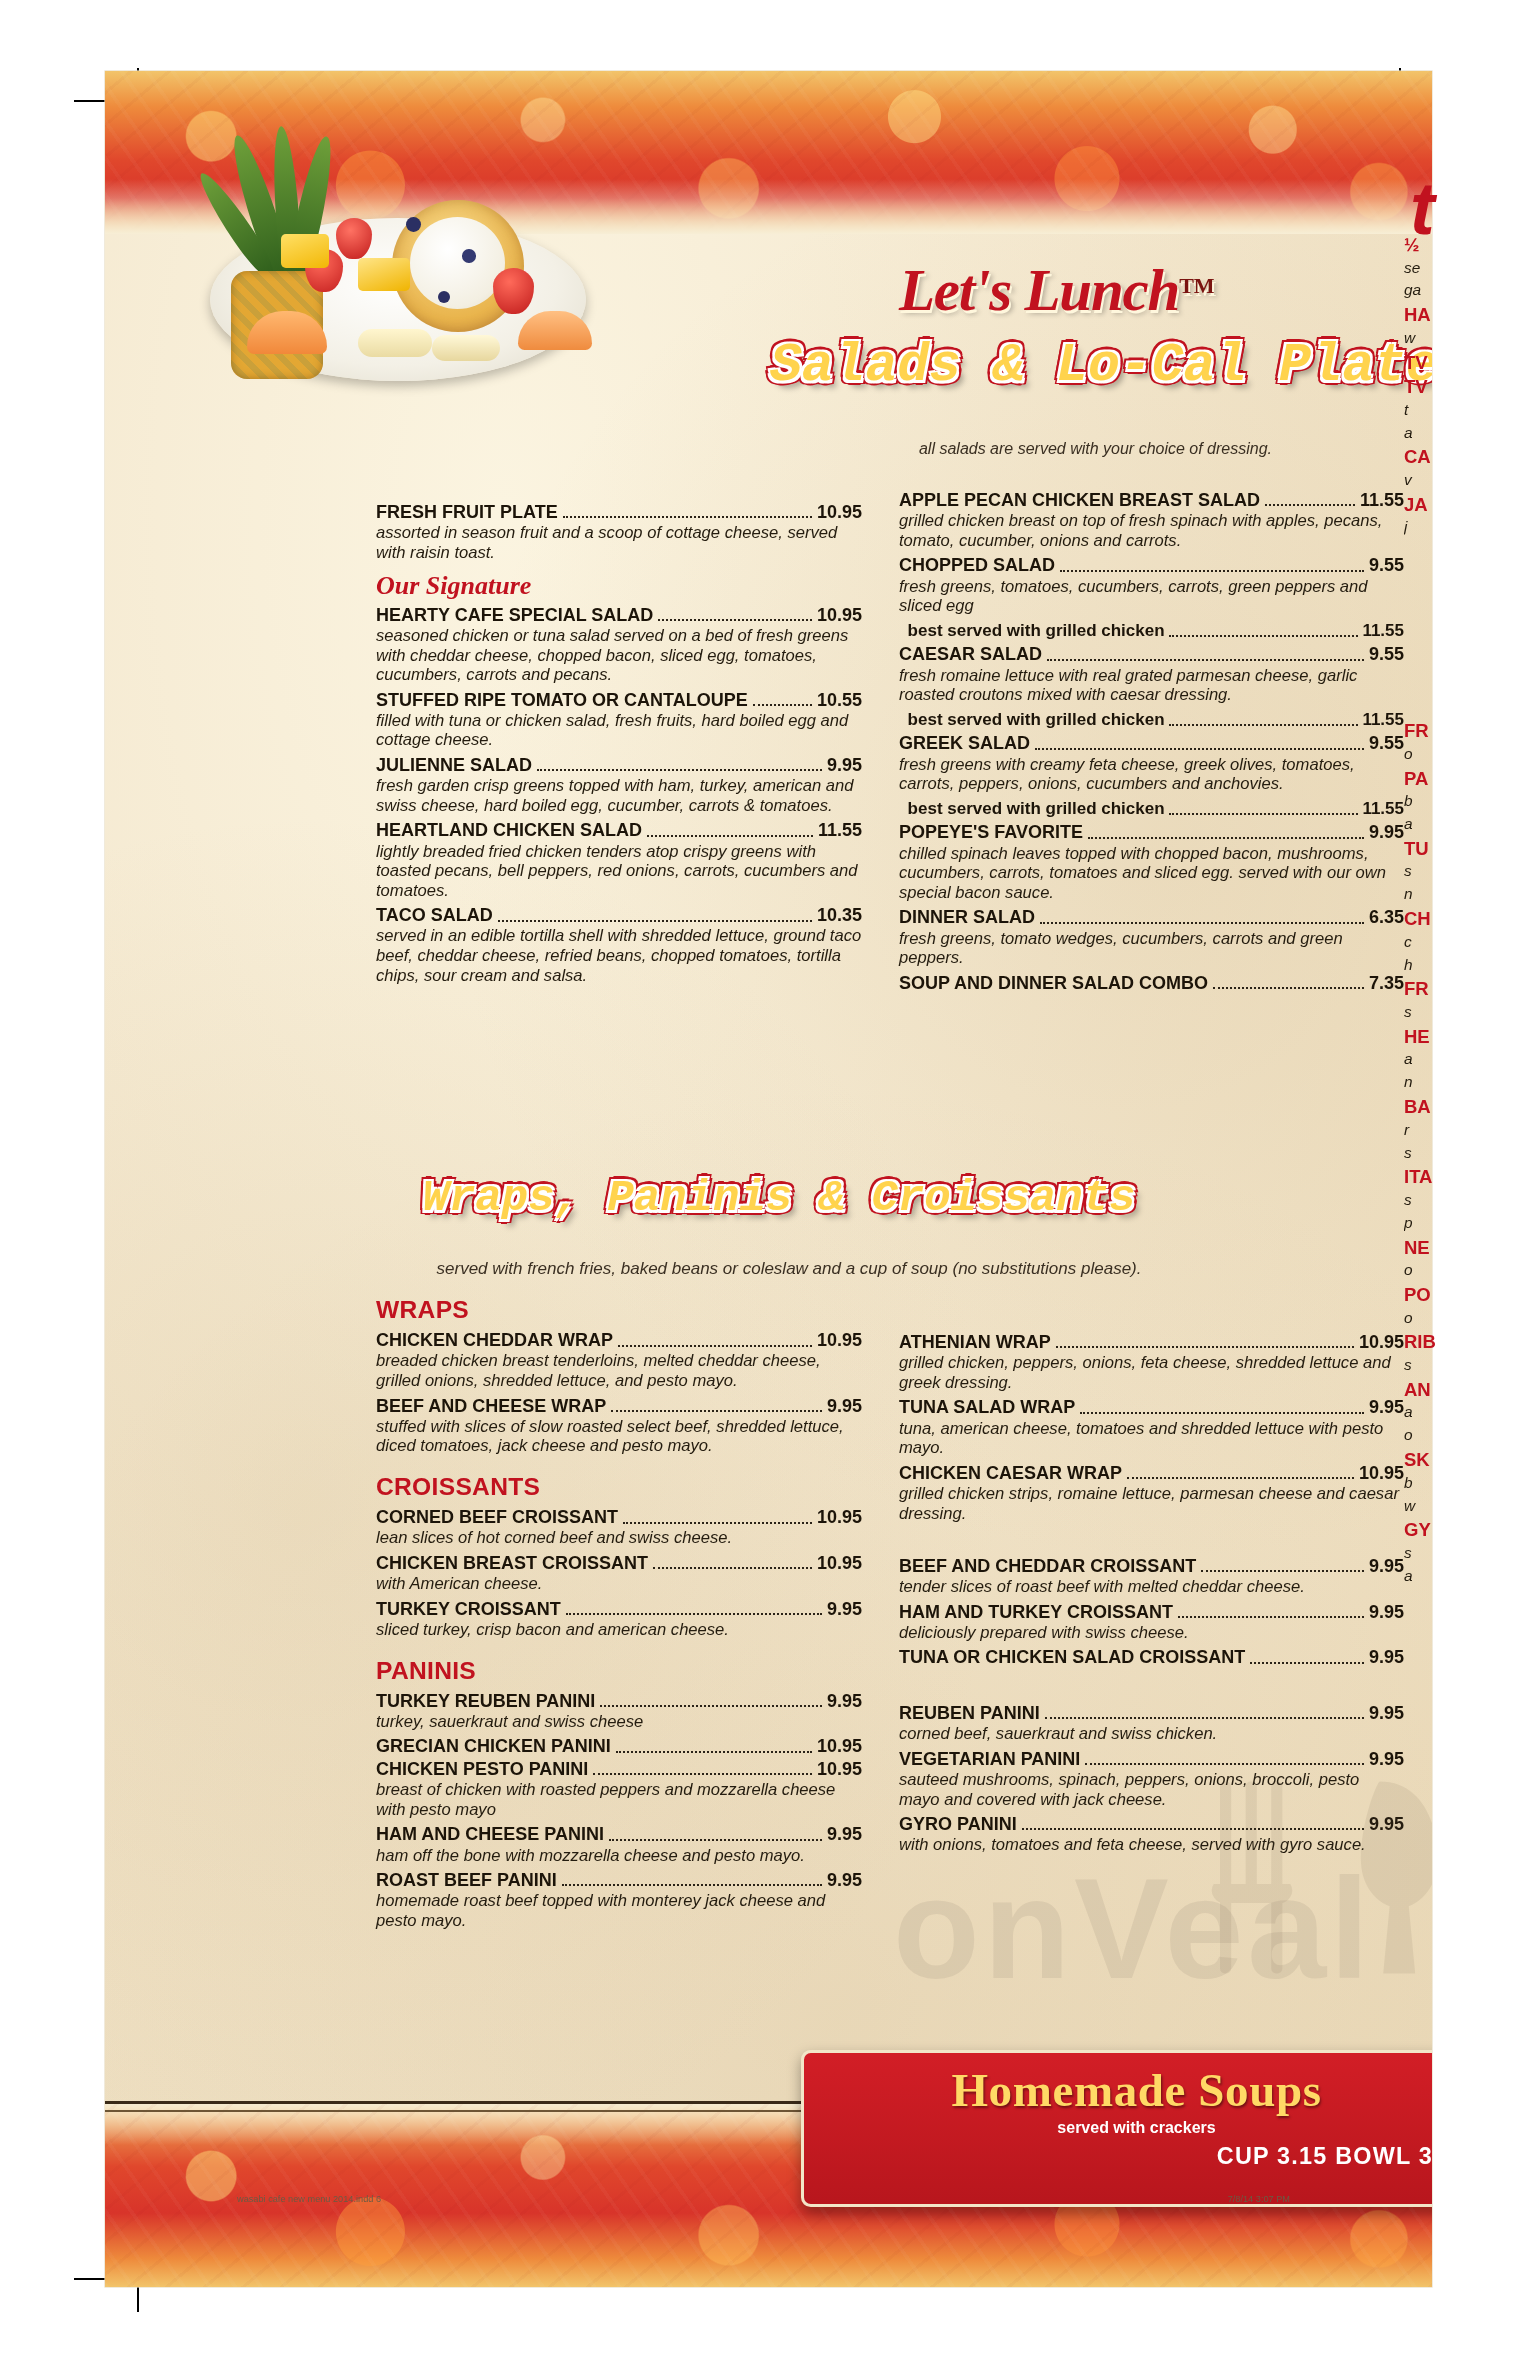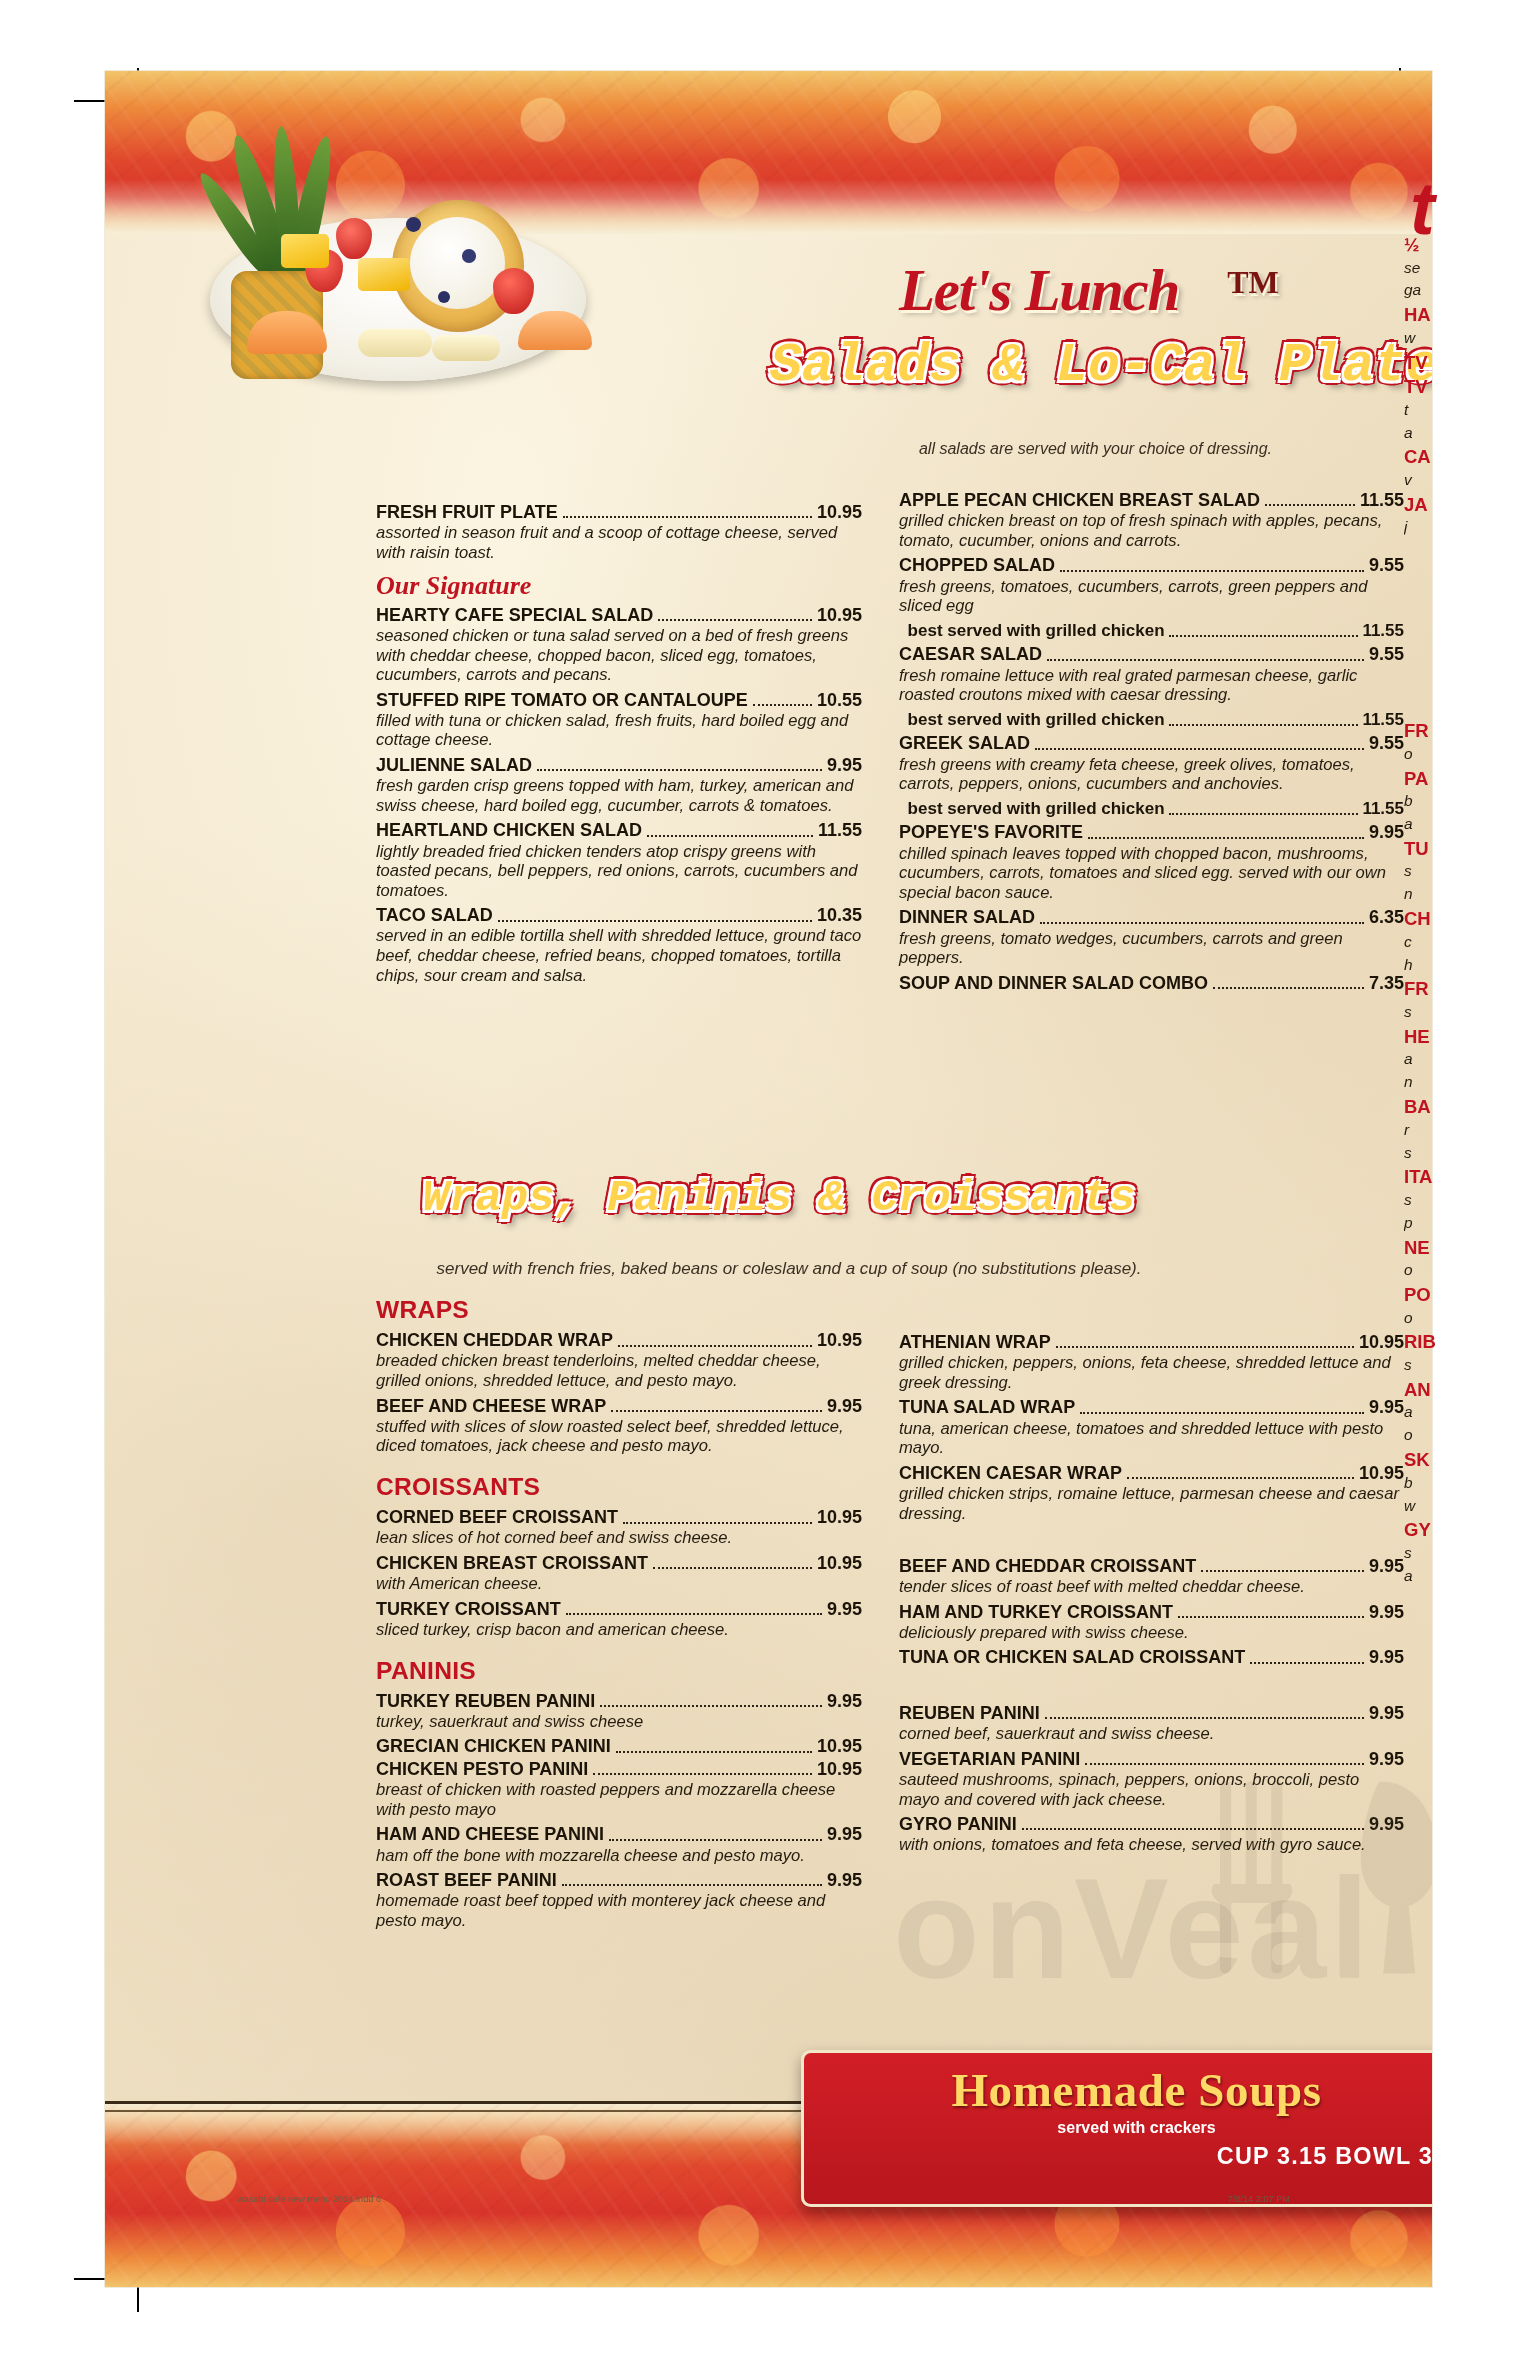--- a/index.html
+++ b/index.html
@@ -96,21 +96,21 @@
     box-shadow:inset 0 0 8.6px rgba(110,70,10,.5);}
 
   
   #logo-lets-lunch{
     position:absolute;left:794px;top:185px;width:492px;height:74px;
     font-family:"Liberation Serif",serif;font-style:italic;font-weight:bold;
     font-size:59px;color:#c1121f;letter-spacing:-1.2px;
     text-shadow:1.8px 2.5px 0 #fff7dd, 3.7px 4.3px 4.9px rgba(0,0,0,.25);
     white-space:nowrap;
   }
-  #logo-tm{font-size:32px;font-style:normal;letter-spacing:0;vertical-align:17px;color:#7a1410;margin-left:48px;}
+  #logo-tm{font-size:22px;font-style:normal;letter-spacing:0;vertical-align:17px;color:#7a1410;}
 
   .title-band{
     position:absolute;text-align:center;white-space:nowrap;
     font-family:Liberation Mono, monospace;font-weight:bold;font-style:italic;
     color:#ffd34d;
     -webkit-text-stroke:0;
     text-shadow:
       -2.5px -2.5px 0 #ffffff, 2.5px -2.5px 0 #ffffff, -2.5px 2.5px 0 #ffffff, 2.5px 2.5px 0 #ffffff,
       -4.9px 0 0 #c1121f, 4.9px 0 0 #c1121f, 0 -4.9px 0 #c1121f, 0 4.9px 0 #c1121f,
       -4.3px -4.3px 0 #c1121f, 4.3px -4.3px 0 #c1121f, -4.3px 4.3px 0 #c1121f, 4.3px 4.3px 0 #c1121f,
@@ -557,21 +557,21 @@
       </div>
 
       <div style="height:33px;"></div>
 
       <div class="item">
         <div class="row">
           <span class="nm">REUBEN PANINI</span>
           <span class="dots"></span>
           <span class="pr">9.95</span>
         </div>
-        <div class="desc">corned beef, sauerkraut and swiss cheese.</div>
+        <div class="desc">corned beef, sauerkraut and swiss chicken.</div>
       </div>
 
       <div class="item">
         <div class="row">
           <span class="nm">VEGETARIAN PANINI</span>
           <span class="dots"></span>
           <span class="pr">9.95</span>
         </div>
         <div class="desc">sauteed mushrooms, spinach, peppers, onions, broccoli, pesto mayo and covered with jack cheese.</div>
       </div>

